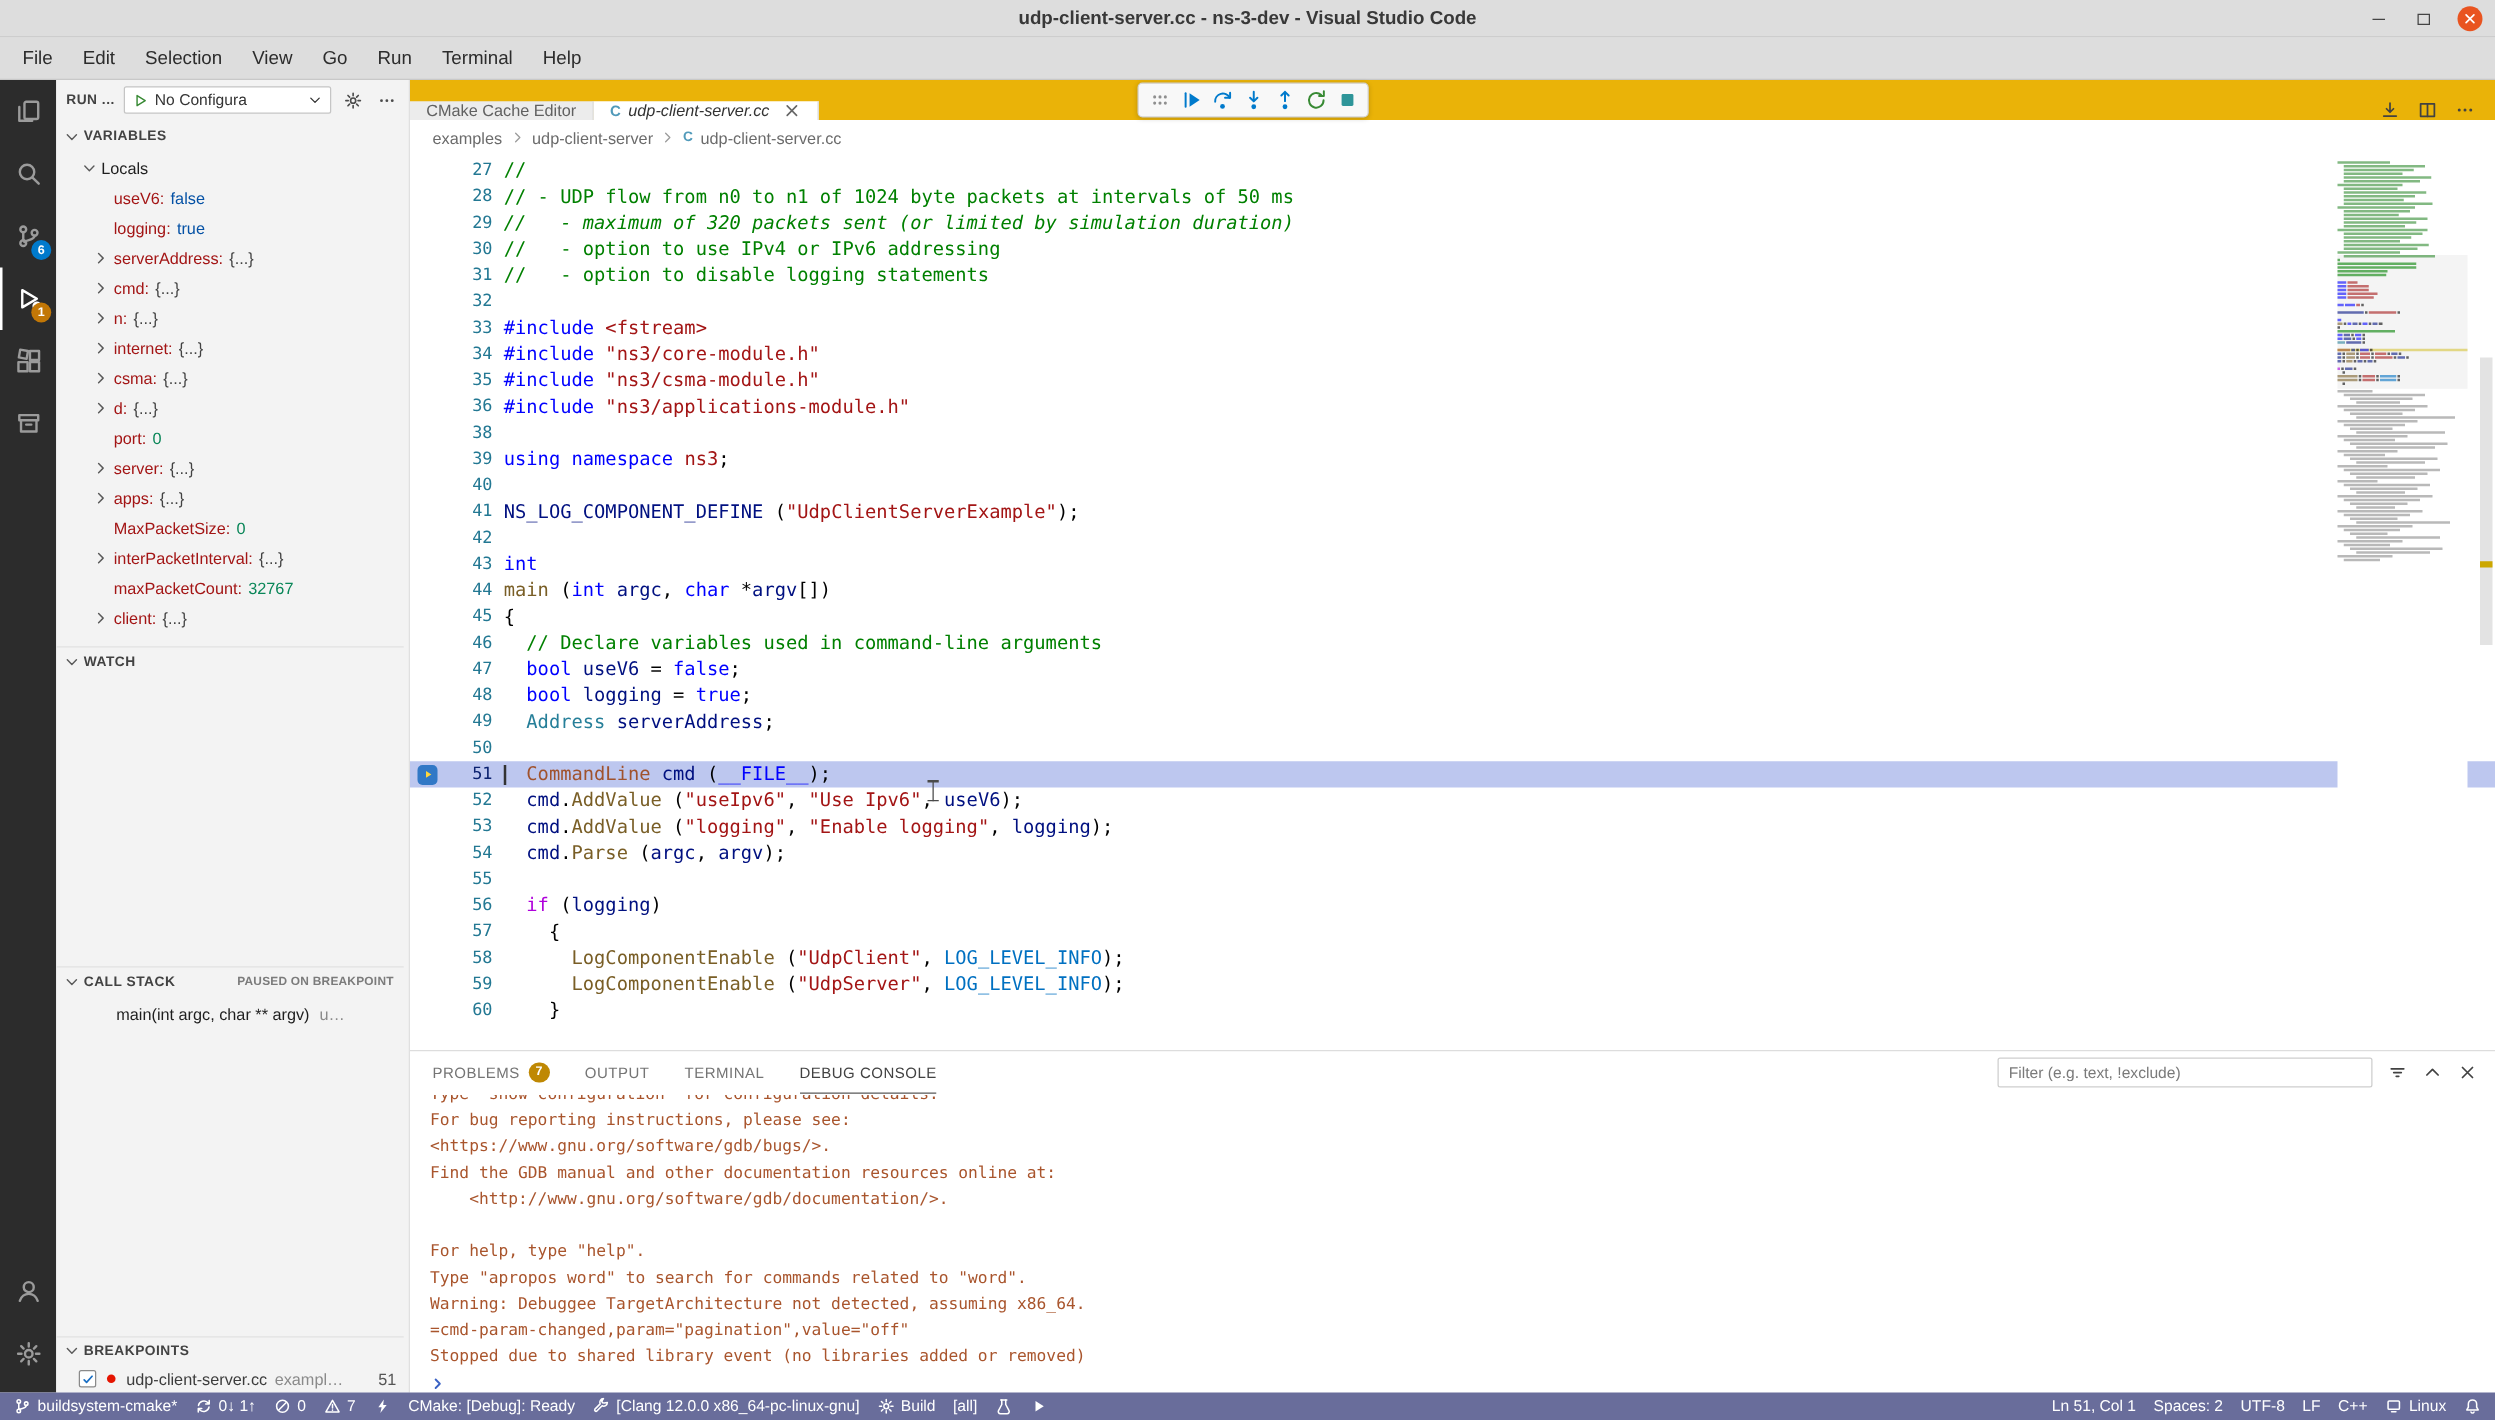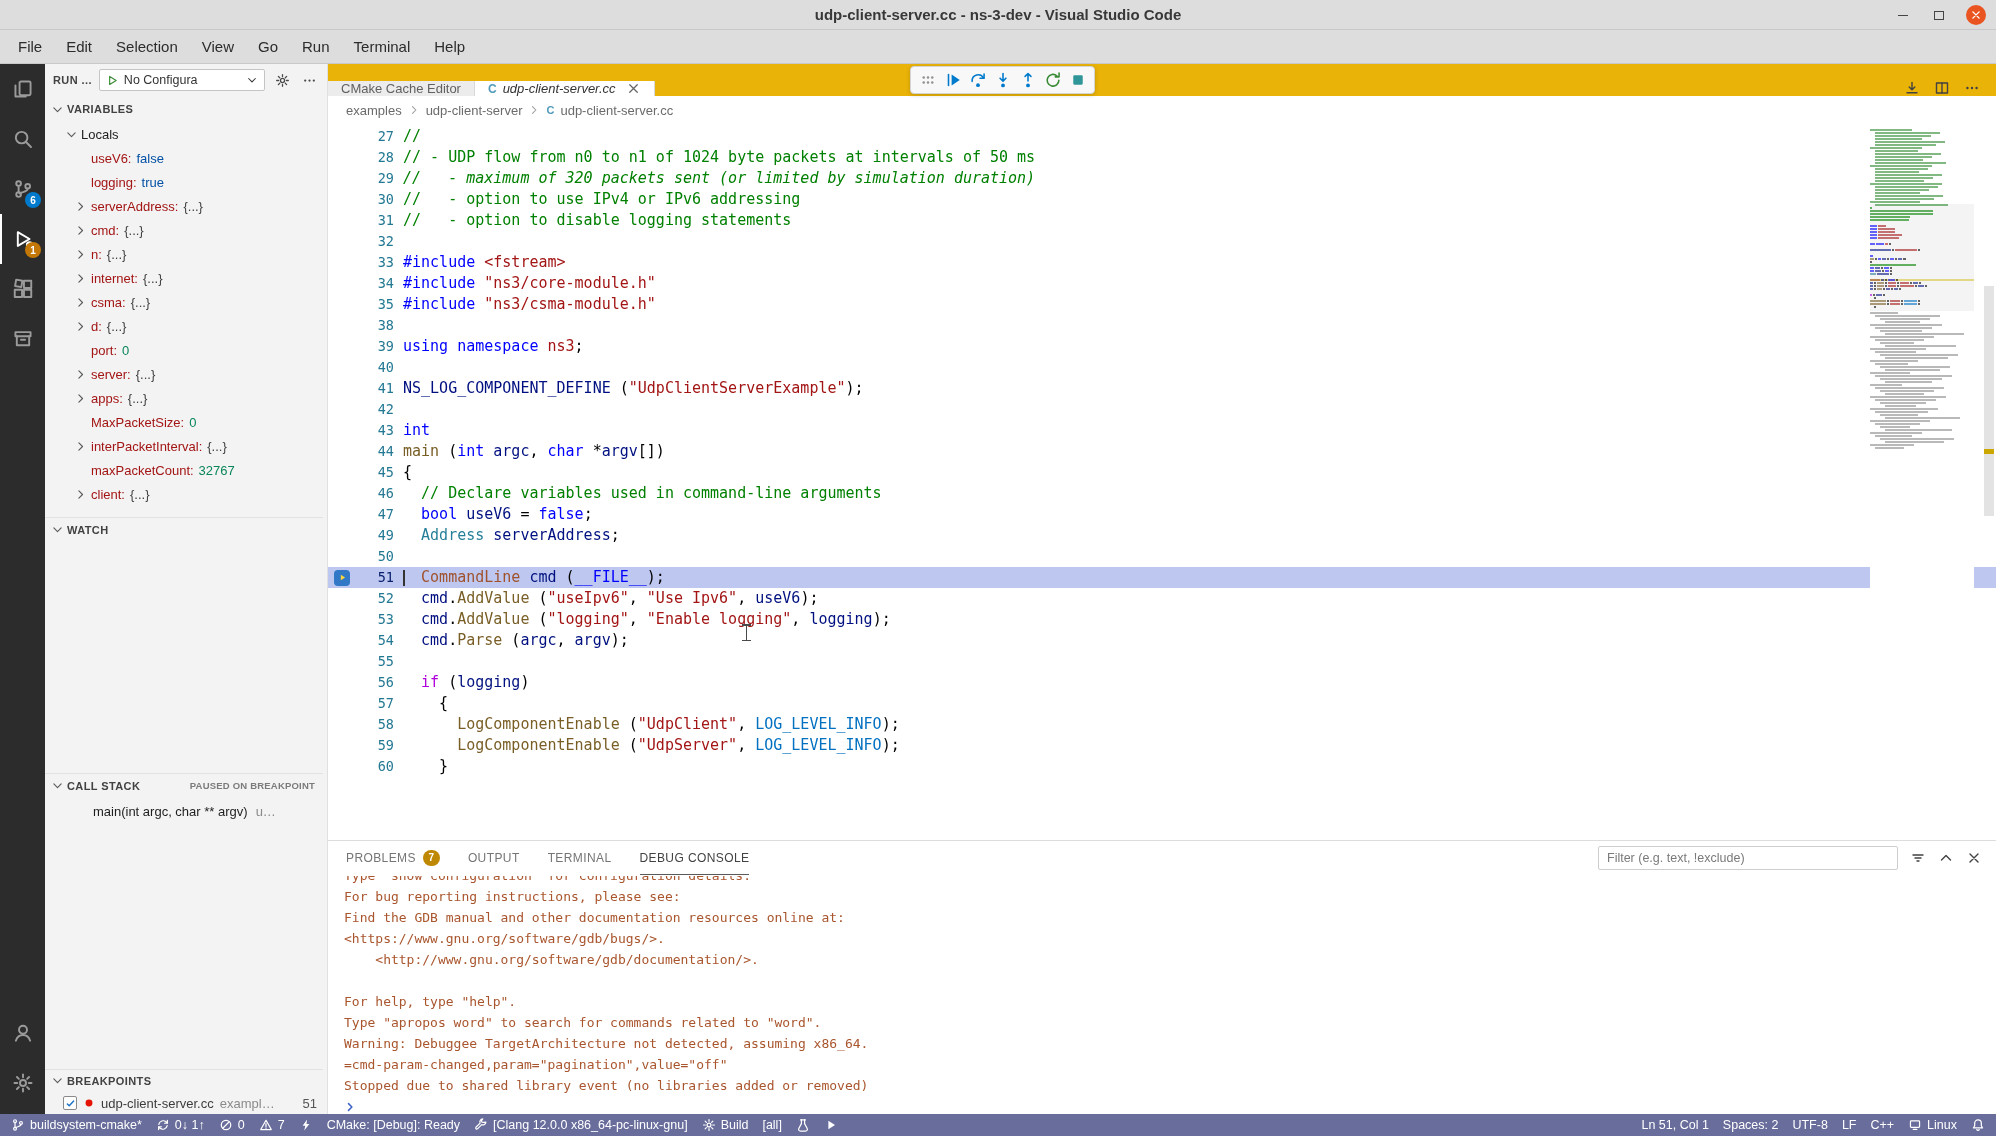--- a/index.html
+++ b/index.html
@@ -601,20 +601,25 @@
             <span class="lnum">34</span>
             <pre class="ltext"><span style="color: rgb(0, 0, 255);">#include</span><span style="color: rgb(0, 0, 0);"> </span><span style="color: rgb(163, 21, 21);">"ns3/core-module.h"</span></pre>
           </div>
           <div class="code-row">
             <div class="glyph"></div>
             <span class="lnum">35</span>
             <pre class="ltext"><span style="color: rgb(0, 0, 255);">#include</span><span style="color: rgb(0, 0, 0);"> </span><span style="color: rgb(163, 21, 21);">"ns3/csma-module.h"</span></pre>
           </div>
           <div class="code-row">
             <div class="glyph"></div>
+            <span class="lnum">36</span>
+            <pre class="ltext"><span style="color: rgb(0, 0, 255);">#include</span><span style="color: rgb(0, 0, 0);"> </span><span style="color: rgb(163, 21, 21);">"ns3/applications-module.h"</span></pre>
+          </div>
+          <div class="code-row">
+            <div class="glyph"></div>
             <span class="lnum">38</span>
             <pre class="ltext"></pre>
           </div>
           <div class="code-row">
             <div class="glyph"></div>
             <span class="lnum">39</span>
             <pre class="ltext"><span style="color: rgb(0, 0, 255);">using</span><span style="color: rgb(0, 0, 0);"> </span><span style="color: rgb(0, 0, 255);">namespace</span><span style="color: rgb(0, 0, 0);"> </span><span style="color: rgb(163, 21, 21);">ns3</span><span style="color: rgb(0, 0, 0);">;</span></pre>
           </div>
           <div class="code-row">
             <div class="glyph"></div>
@@ -648,20 +653,25 @@
           </div>
           <div class="code-row">
             <div class="glyph"></div>
             <span class="lnum">46</span>
             <pre class="ltext"><span style="color: rgb(0, 0, 0);">  </span><span style="color: rgb(0, 128, 0);">// Declare variables used in command-line arguments</span></pre>
           </div>
           <div class="code-row">
             <div class="glyph"></div>
             <span class="lnum">47</span>
             <pre class="ltext"><span style="color: rgb(0, 0, 0);">  </span><span style="color: rgb(0, 0, 255);">bool</span><span style="color: rgb(0, 0, 0);"> </span><span style="color: rgb(0, 16, 128);">useV6</span><span style="color: rgb(0, 0, 0);"> = </span><span style="color: rgb(0, 0, 255);">false</span><span style="color: rgb(0, 0, 0);">;</span></pre>
+          </div>
+          <div class="code-row">
+            <div class="glyph"></div>
+            <span class="lnum">48</span>
+            <pre class="ltext"><span style="color: rgb(0, 0, 0);">  </span><span style="color: rgb(0, 0, 255);">bool</span><span style="color: rgb(0, 0, 0);"> </span><span style="color: rgb(0, 16, 128);">logging</span><span style="color: rgb(0, 0, 0);"> = </span><span style="color: rgb(0, 0, 255);">true</span><span style="color: rgb(0, 0, 0);">;</span></pre>
           </div>
           <div class="code-row">
             <div class="glyph"></div>
             <span class="lnum">49</span>
             <pre class="ltext"><span style="color: rgb(0, 0, 0);">  </span><span style="color: rgb(38, 127, 153);">Address</span><span style="color: rgb(0, 0, 0);"> </span><span style="color: rgb(0, 16, 128);">serverAddress</span><span style="color: rgb(0, 0, 0);">;</span></pre>
           </div>
           <div class="code-row">
             <div class="glyph"></div>
             <span class="lnum">50</span>
             <pre class="ltext"></pre>
@@ -1149,22 +1159,22 @@
               <svg viewBox="0 0 16 16">
                 <path d="M4 4l8 8M12 4l-8 8"></path>
               </svg>
             </span>
         </div>
       </div>
       <div class="console">
         <div id="console-lines">
             <div class="console-line">Type "show configuration" for configuration details.</div>
             <div class="console-line">For bug reporting instructions, please see:</div>
+            <div class="console-line">&lt;https://www.gnu.org/software/gdb/bugs/&gt;.</div>
             <div class="console-line">Find the GDB manual and other documentation resources online at:</div>
-            <div class="console-line">&lt;https://www.gnu.org/software/gdb/bugs/&gt;.</div>
             <div class="console-line">    &lt;http://www.gnu.org/software/gdb/documentation/&gt;.</div>
             <div class="console-line">&nbsp;</div>
             <div class="console-line">For help, type "help".</div>
             <div class="console-line">Type "apropos word" to search for commands related to "word".</div>
             <div class="console-line">Warning: Debuggee TargetArchitecture not detected, assuming x86_64.</div>
             <div class="console-line">=cmd-param-changed,param="pagination",value="off"</div>
             <div class="console-line">Stopped due to shared library event (no libraries added or removed)</div>
           </div>
         <div class="prompt-row">
           <span class="icon">

